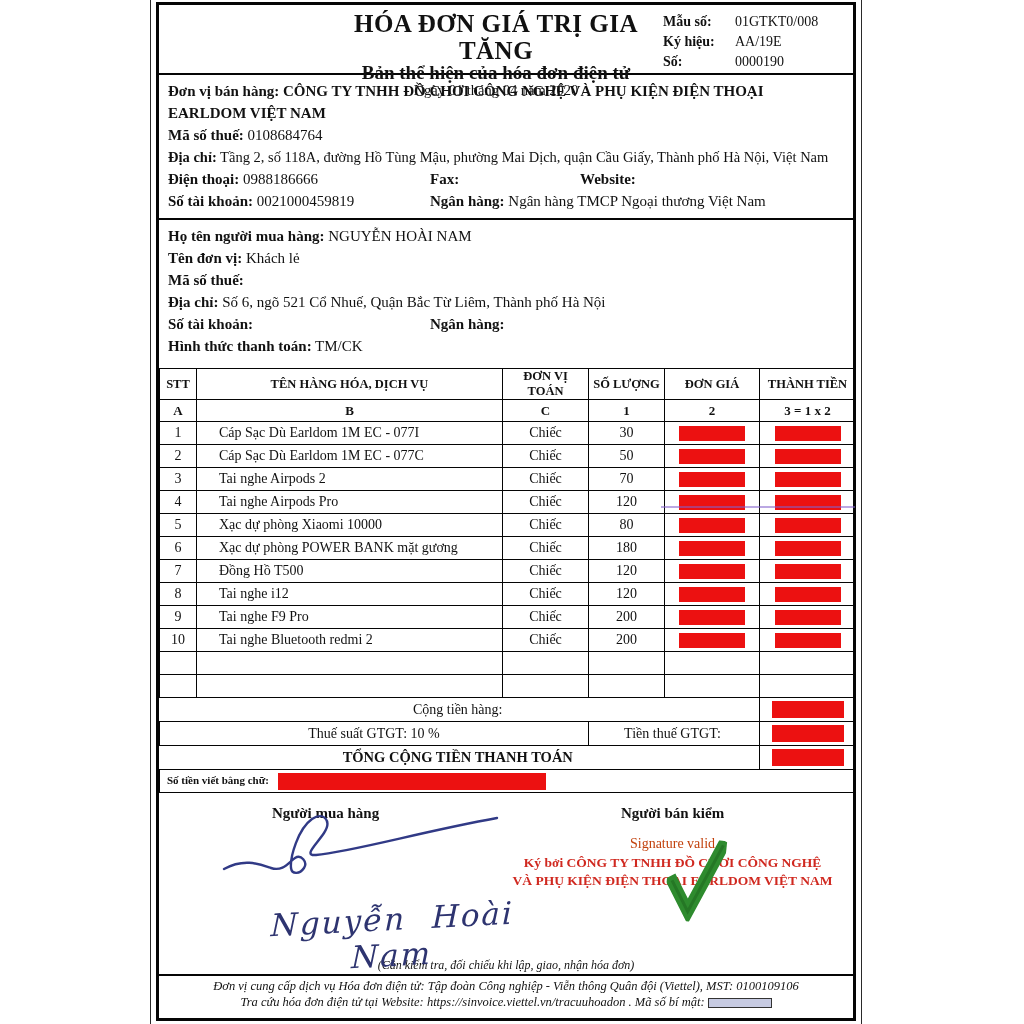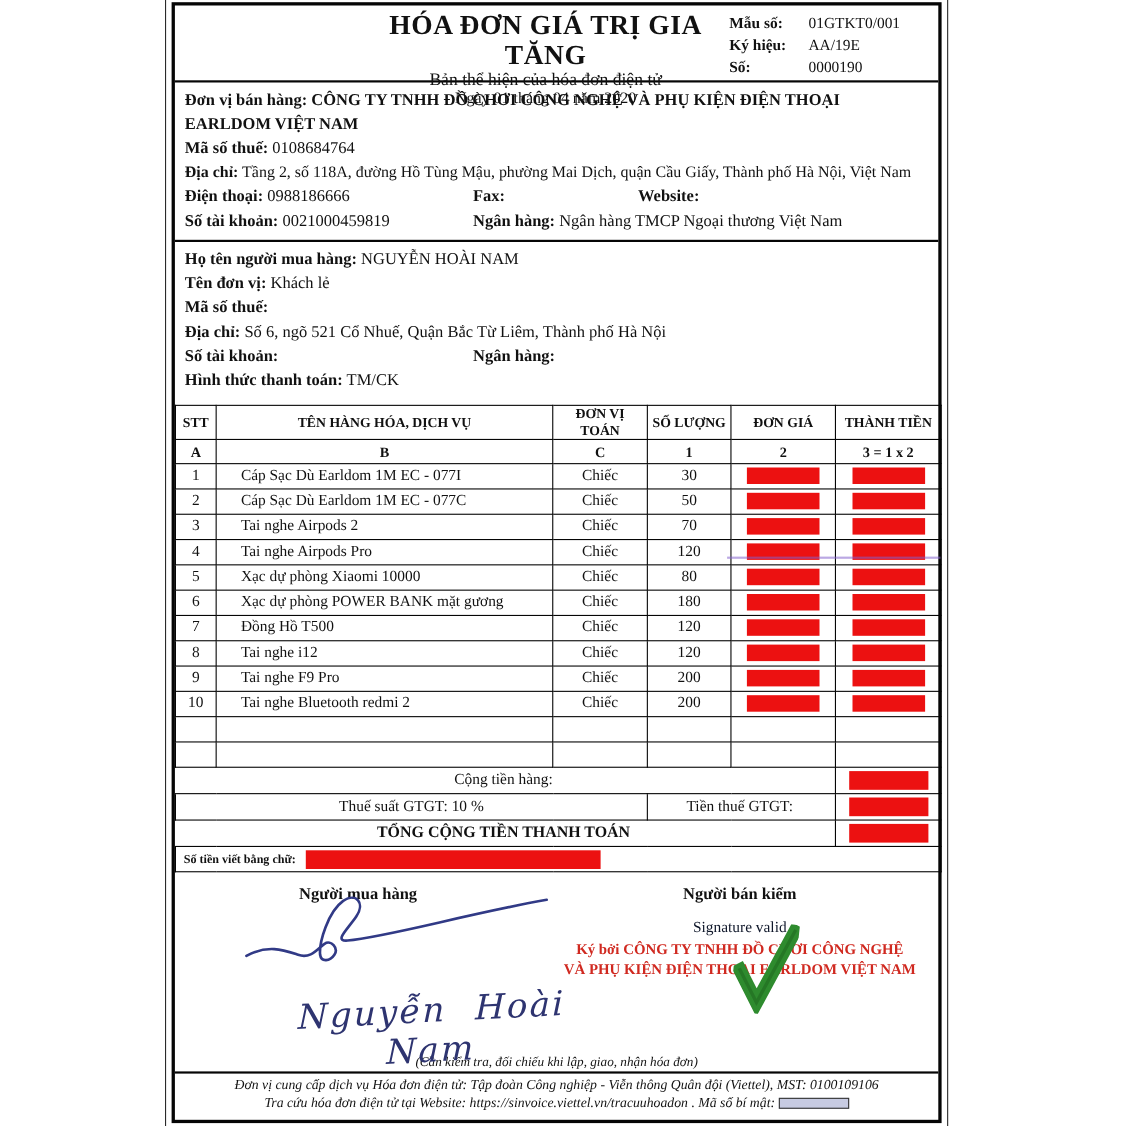--- a/index.html
+++ b/index.html
@@ -8,21 +8,21 @@
 
   .sheet { position:absolute; left:150px; top:0; width:712px; height:1024px;
            border-left:1.5px solid #2a2a2a; border-right:1.5px solid #2a2a2a; background:#fff; }
   .inner { position:absolute; top:2px; left:5px; right:5px; bottom:3px;
            border:3px solid #050505; display:flex; flex-direction:column; }
 
   
   .hdr { display:flex; height:70px; border-bottom:2px solid #050505; padding-top:5px; }
   .hdr-left { flex:1; padding-left:170px; text-align:center; }
   .title { font-size:25px; font-weight:bold; letter-spacing:0.5px; line-height:27px; }
-  .subtitle { font-size:16px; font-weight:normal; line-height:17px; }
+  .subtitle { font-size:19px; font-weight:bold; line-height:17px; }
   .dateline { font-size:14.5px; line-height:19px; }
   .hdr-meta { width:190px; padding-top:2px; }
   .meta-row { display:flex; line-height:20px; font-size:14px; }
   .meta-row .lbl { width:72px; font-weight:bold; }
   .meta-row .val { flex:1; }
 
   
   .block { padding:5px 9px 0 9px; font-size:15px; }
   .block .line { line-height:22px; white-space:nowrap; overflow:hidden; }
   .block .wrapline { line-height:22px; }
@@ -50,21 +50,21 @@
   .grand { font-weight:bold; font-size:14.5px; }
   .words td { height:23px; text-align:left; padding-left:7px; }
   .words .lb { font-size:11px; }
   .words-bar { display:inline-block; width:268px; height:17px; background:#ec1111; vertical-align:middle; margin-left:6px; }
 
   
   .sig { flex:1; position:relative; display:flex; }
   .sig-col { text-align:center; padding-top:12px; }
   .sig-col.left { width:48%; } .sig-col.right { width:52%; }
   .sig-title { font-weight:bold; font-size:15px; }
-  .sig-valid { font-size:14px; color:#0f172a; margin-top:14px; }
+  .sig-valid { font-size:14px; color:#c2410c; margin-top:14px; }
   .stamp { position:relative; margin-top:2px; }
   .stamp-line { color:#d02920; font-weight:bold; font-size:13.5px; line-height:18px; }
   .check { position:absolute; left:50%; top:-16px; margin-left:-6px; transform:rotate(6deg); }
   .squiggle { position:absolute; left:60px; top:18px; }
   .hand-name { position:absolute; left:68px; top:108px; width:330px; text-align:center;
                font-family:"DejaVu Serif","Liberation Serif",serif; font-style:italic;
                font-size:31px; color:#2e3470; transform:rotate(-3deg) skewX(-4deg);
                letter-spacing:2px; word-spacing:14px; }
 
   
@@ -86,21 +86,21 @@
 
     <div class="hdr">
       <div class="hdr-left">
         <div class="title">HÓA ĐƠN GIÁ TRỊ GIA TĂNG</div>
         <div class="subtitle">Bản thể hiện của hóa đơn điện tử</div>
         <div class="dateline">Ngày 01 tháng 04 năm 2020</div>
       </div>
       <div class="hdr-meta">
         <div class="meta-row">
           <span class="lbl">Mẫu số:</span>
-          <span class="val">01GTKT0/001</span>
+          <span class="val">01GTKT0/008</span>
         </div>
         <div class="meta-row">
           <span class="lbl">Ký hiệu:</span>
           <span class="val">AA/19E</span>
         </div>
         <div class="meta-row">
           <span class="lbl">Số:</span>
           <span class="val">0000190</span>
         </div>
       </div>

